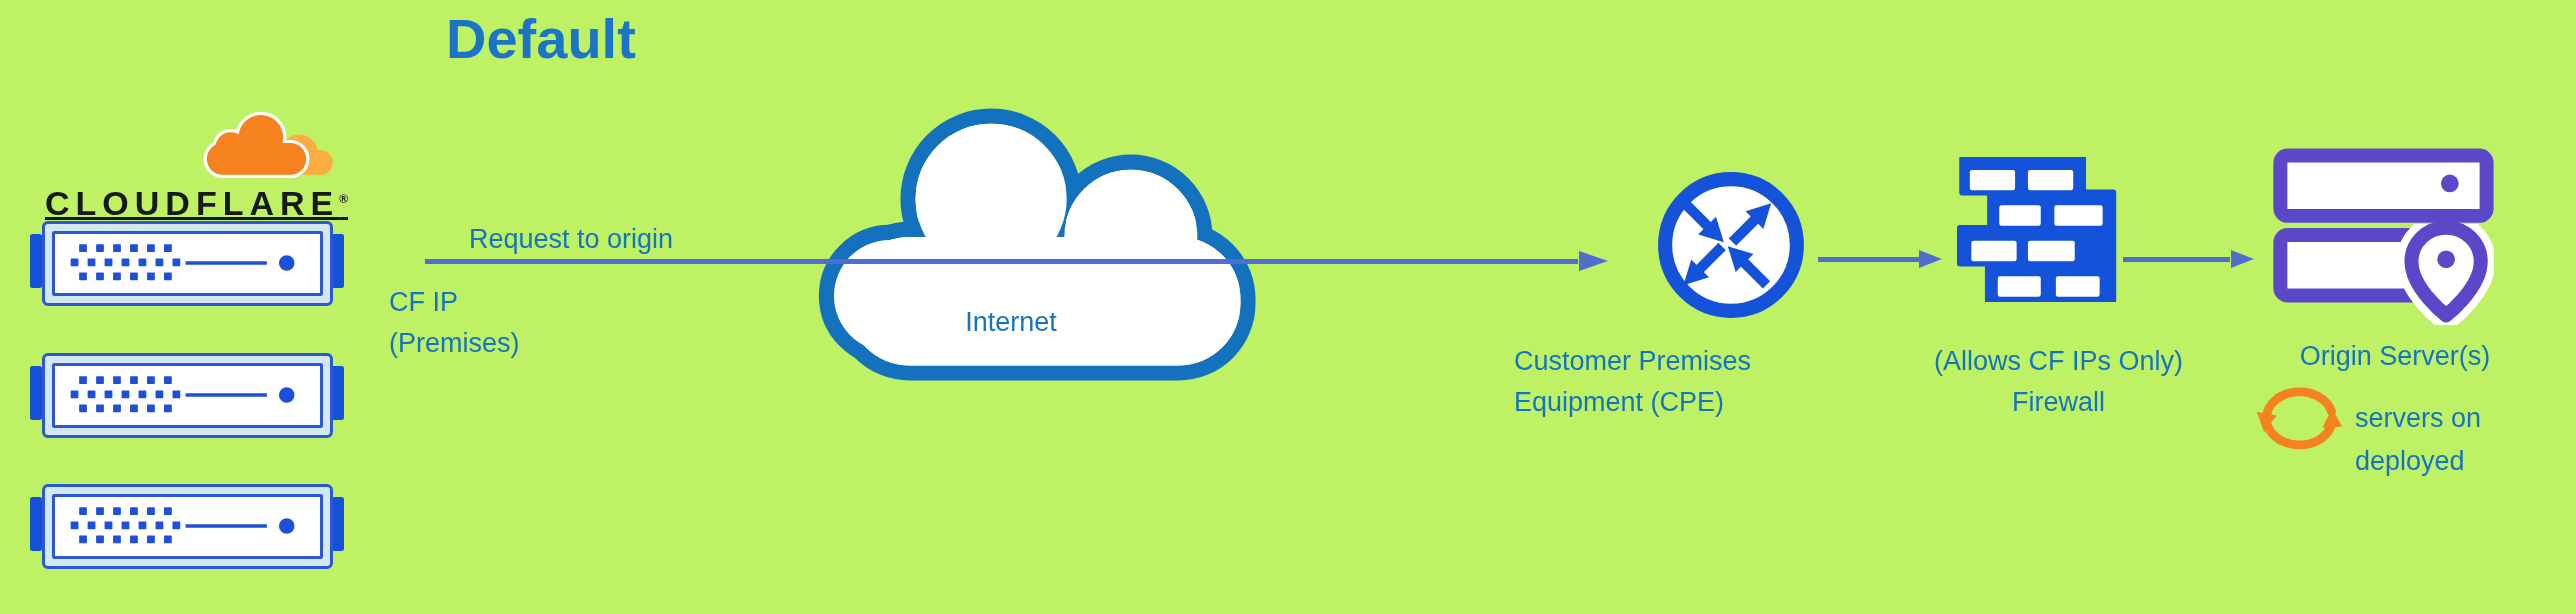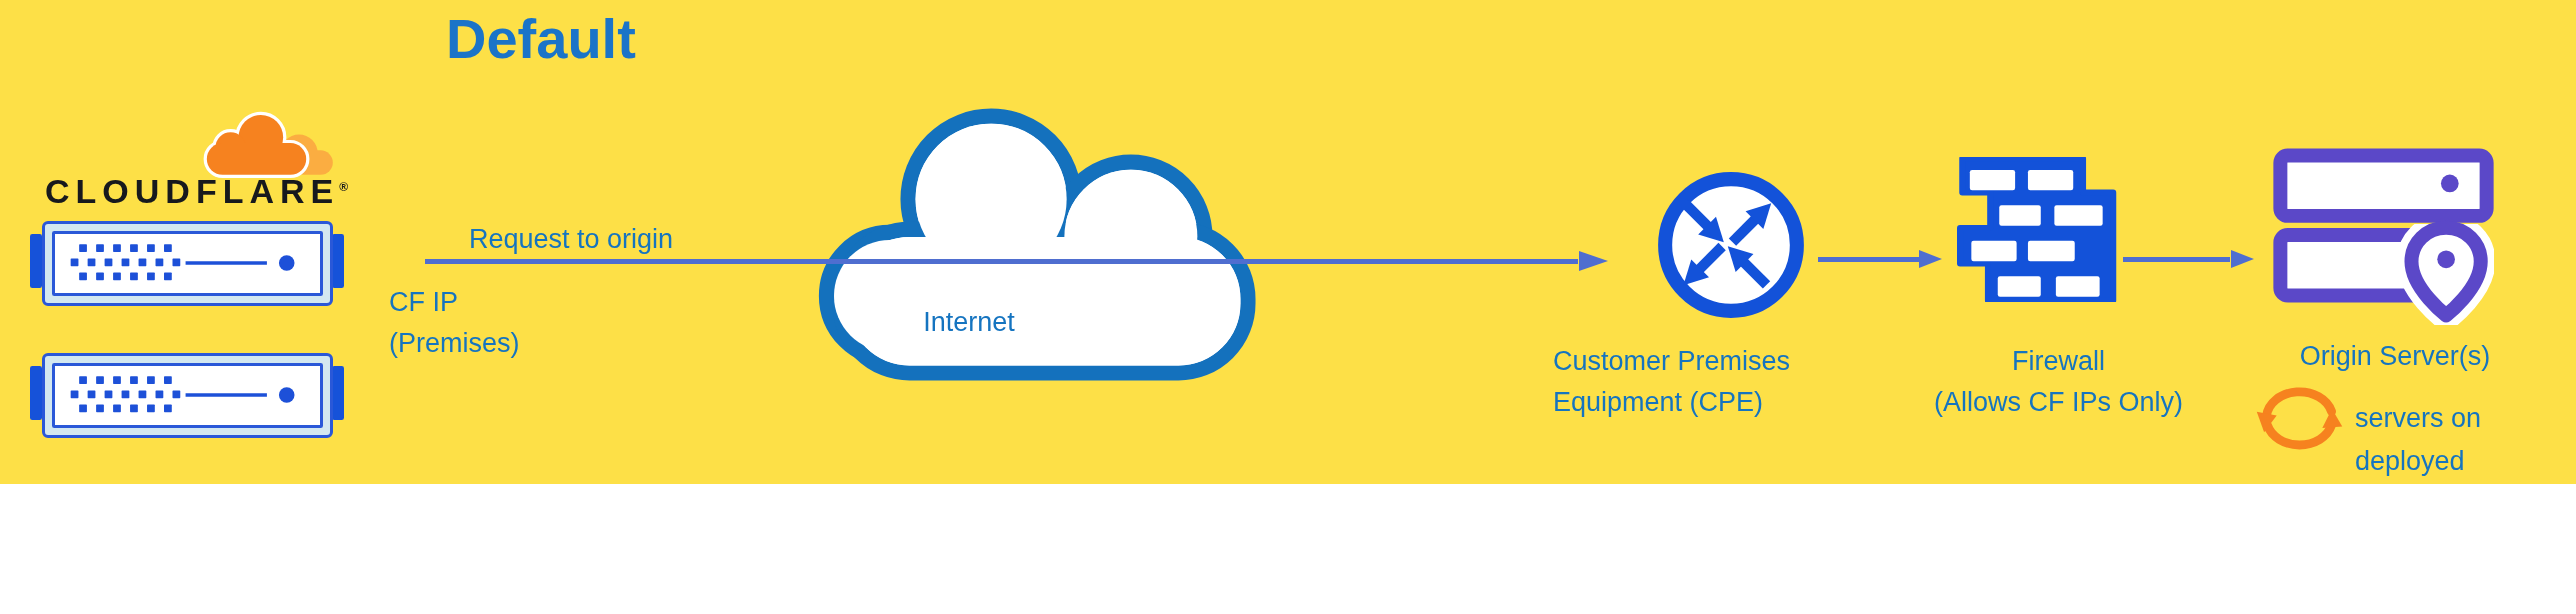--- a/index.html
+++ b/index.html
@@ -1,22 +1,22 @@
 <!DOCTYPE html>
 <html style="font-size:12px"><head>
 <meta charset="utf-8">
 <style>
   html,body{margin:0;padding:0;background:#fff;}
-  .canvas{position:relative;width:2576px;height:484px;background:#fde047;overflow:hidden;
+  .canvas{position:relative;width:2576px;height:614px;background:#bef264;overflow:hidden;
           font-family:"Liberation Sans",sans-serif;}
   .abs{position:absolute;}
   .lbl{position:absolute;color:#1574c0;font-size:27px;line-height:41px;white-space:nowrap;}
   .title{position:absolute;left:446px;top:6px;font-size:56px;font-weight:700;color:#1b74c8;}
-  .logo-text{position:absolute;left:45px;top:172px;font-size:34px;font-weight:700;
-             letter-spacing:6px;color:#17191d;white-space:nowrap;}
+  .logo-text{position:absolute;left:45px;top:184px;font-size:34px;font-weight:700;
+             letter-spacing:6px;color:#17191d;white-space:nowrap;text-decoration:underline;}
   .logo-text sup{font-size:12px;letter-spacing:0;}
   
   .flowline{position:absolute;background:#4f6ed0;height:5.3px;z-index:5;}
   .arrowshaft{position:absolute;background:#4f6ed0;height:4.5px;z-index:5;}
   .arrowhead{position:absolute;width:0;height:0;z-index:5;
              border-top:10.6px solid transparent;border-bottom:10.6px solid transparent;
              border-left:29px solid #4f6ed0;}
   .arrowhead.small{border-top:9.8px solid transparent;border-bottom:9.8px solid transparent;
                    border-left:23px solid #4f6ed0;}
   
@@ -178,21 +178,21 @@
       <circle cx="415" cy="175" r="98"></circle>
       <rect x="30" y="166" width="540" height="190" rx="92"></rect>
     </g>
     <g fill="#ffffff">
       <circle cx="96" cy="254" r="74"></circle>
       <circle cx="230" cy="126" r="100"></circle>
       <circle cx="415" cy="175" r="88"></circle>
       <rect x="40" y="176" width="520" height="170" rx="82"></rect>
     </g>
   </svg>
-  <div class="lbl" style="left:969px;top:302px;transform:translateX(-50%);z-index:6;">Internet</div>
+  <div class="lbl" style="left:1011px;top:302px;transform:translateX(-50%);z-index:6;">Internet</div>
 
   <div class="flowline" style="left:425px;top:259px;width:1153px;"></div>
   <div class="arrowhead" style="left:1579px;top:251px;"></div>
 
   <svg class="abs" style="left:1657px;top:171px;" width="148" height="148" viewBox="0 0 200 200">
     <circle cx="100" cy="100" r="89" fill="#ffffff" stroke="#1352d9" stroke-width="19"></circle>
     <g fill="#1352d9" stroke="#1352d9">
       <g transform="translate(38,44) rotate(45)">
           <rect x="0" y="-7" width="46" height="14" stroke="none"></rect>
           <polygon points="42,-17 74,0 42,17" stroke="none"></polygon>
@@ -204,21 +204,21 @@
       <g transform="translate(88,102) rotate(135)">
           <rect x="0" y="-7" width="46" height="14" stroke="none"></rect>
           <polygon points="42,-17 74,0 42,17" stroke="none"></polygon>
         </g>
       <g transform="translate(148,154) rotate(-135)">
           <rect x="0" y="-7" width="46" height="14" stroke="none"></rect>
           <polygon points="42,-17 74,0 42,17" stroke="none"></polygon>
         </g>
     </g>
   </svg>
-  <div class="lbl cpe-label" style="left:1553px;top:341px;">
+  <div class="lbl cpe-label" style="left:1514px;top:341px;">
     <div>Customer Premises</div>
     <div>Equipment (CPE)</div>
   </div>
 
   <div class="arrowshaft" style="left:1818px;top:257px;width:101px;"></div>
   <div class="arrowhead small" style="left:1919px;top:250px;"></div>
 
   <svg class="abs" style="left:1957px;top:157px;" width="160" height="145" viewBox="0 0 212 192">
     <path d="M7 2 H167 V47 H207 V190 H41 V141 H4 V94 H44 V47 H7 Z" fill="#1352d9" stroke="#1352d9" stroke-width="8" stroke-linejoin="round"></path>
     <g fill="#ffffff">
@@ -226,22 +226,22 @@
         <rect x="94" y="17" width="60" height="27" rx="3"></rect>
       <rect x="56" y="64" width="55" height="27" rx="3"></rect>
         <rect x="129" y="64" width="64" height="27" rx="3"></rect>
       <rect x="19" y="111" width="60" height="27" rx="3"></rect>
         <rect x="94" y="111" width="62" height="27" rx="3"></rect>
       <rect x="54" y="158" width="57" height="27" rx="3"></rect>
         <rect x="131" y="158" width="58" height="27" rx="3"></rect>
     </g>
   </svg>
   <div class="lbl center" style="left:1888px;top:341px;width:341px;">
+    <div>(Allows CF IPs Only)</div>
     <div>Firewall</div>
-    <div>(Allows CF IPs Only)</div>
   </div>
 
   <div class="arrowshaft" style="left:2123px;top:257px;width:107px;"></div>
   <div class="arrowhead small" style="left:2231px;top:250px;"></div>
 
   <svg class="abs" style="left:2273px;top:148px;" width="221" height="177" viewBox="0 0 300 240">
     <defs>
       <clipPath id="pinclip">
           <rect x="150" y="103" width="150" height="137"></rect>
         </clipPath>

